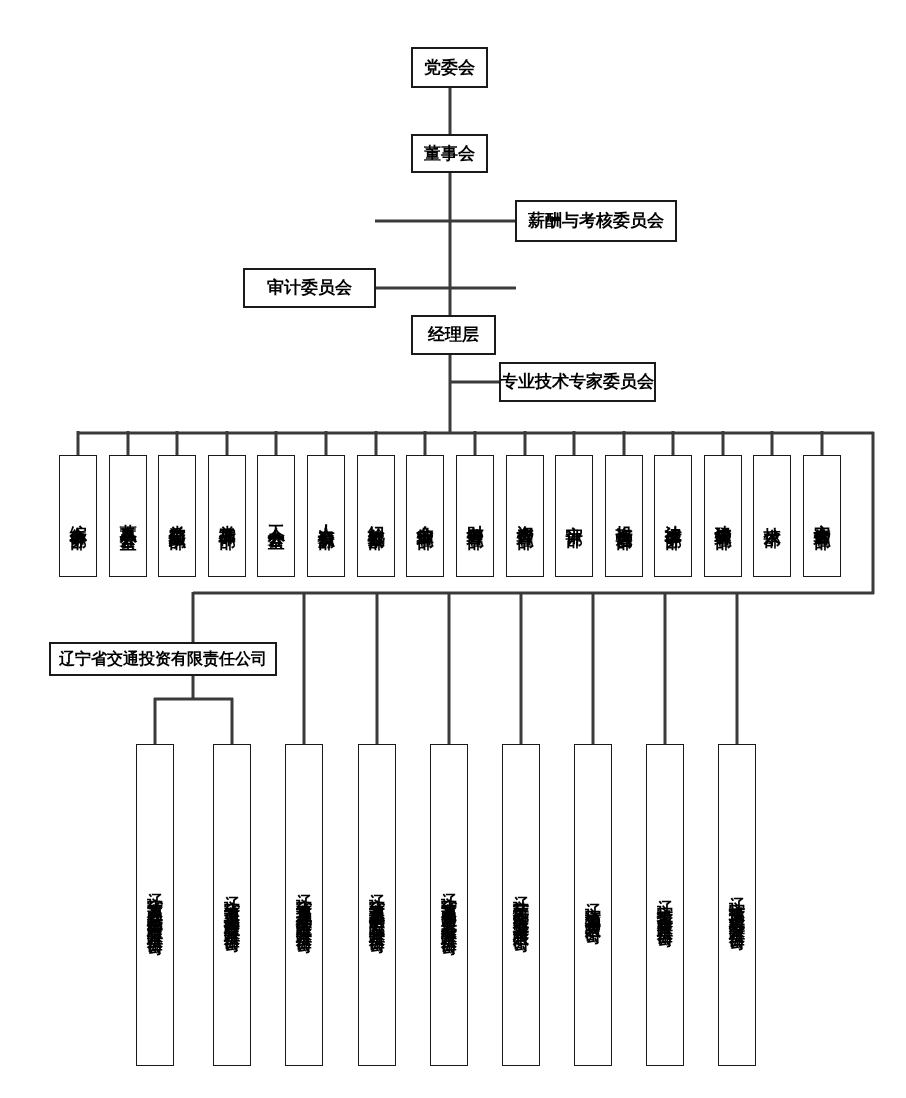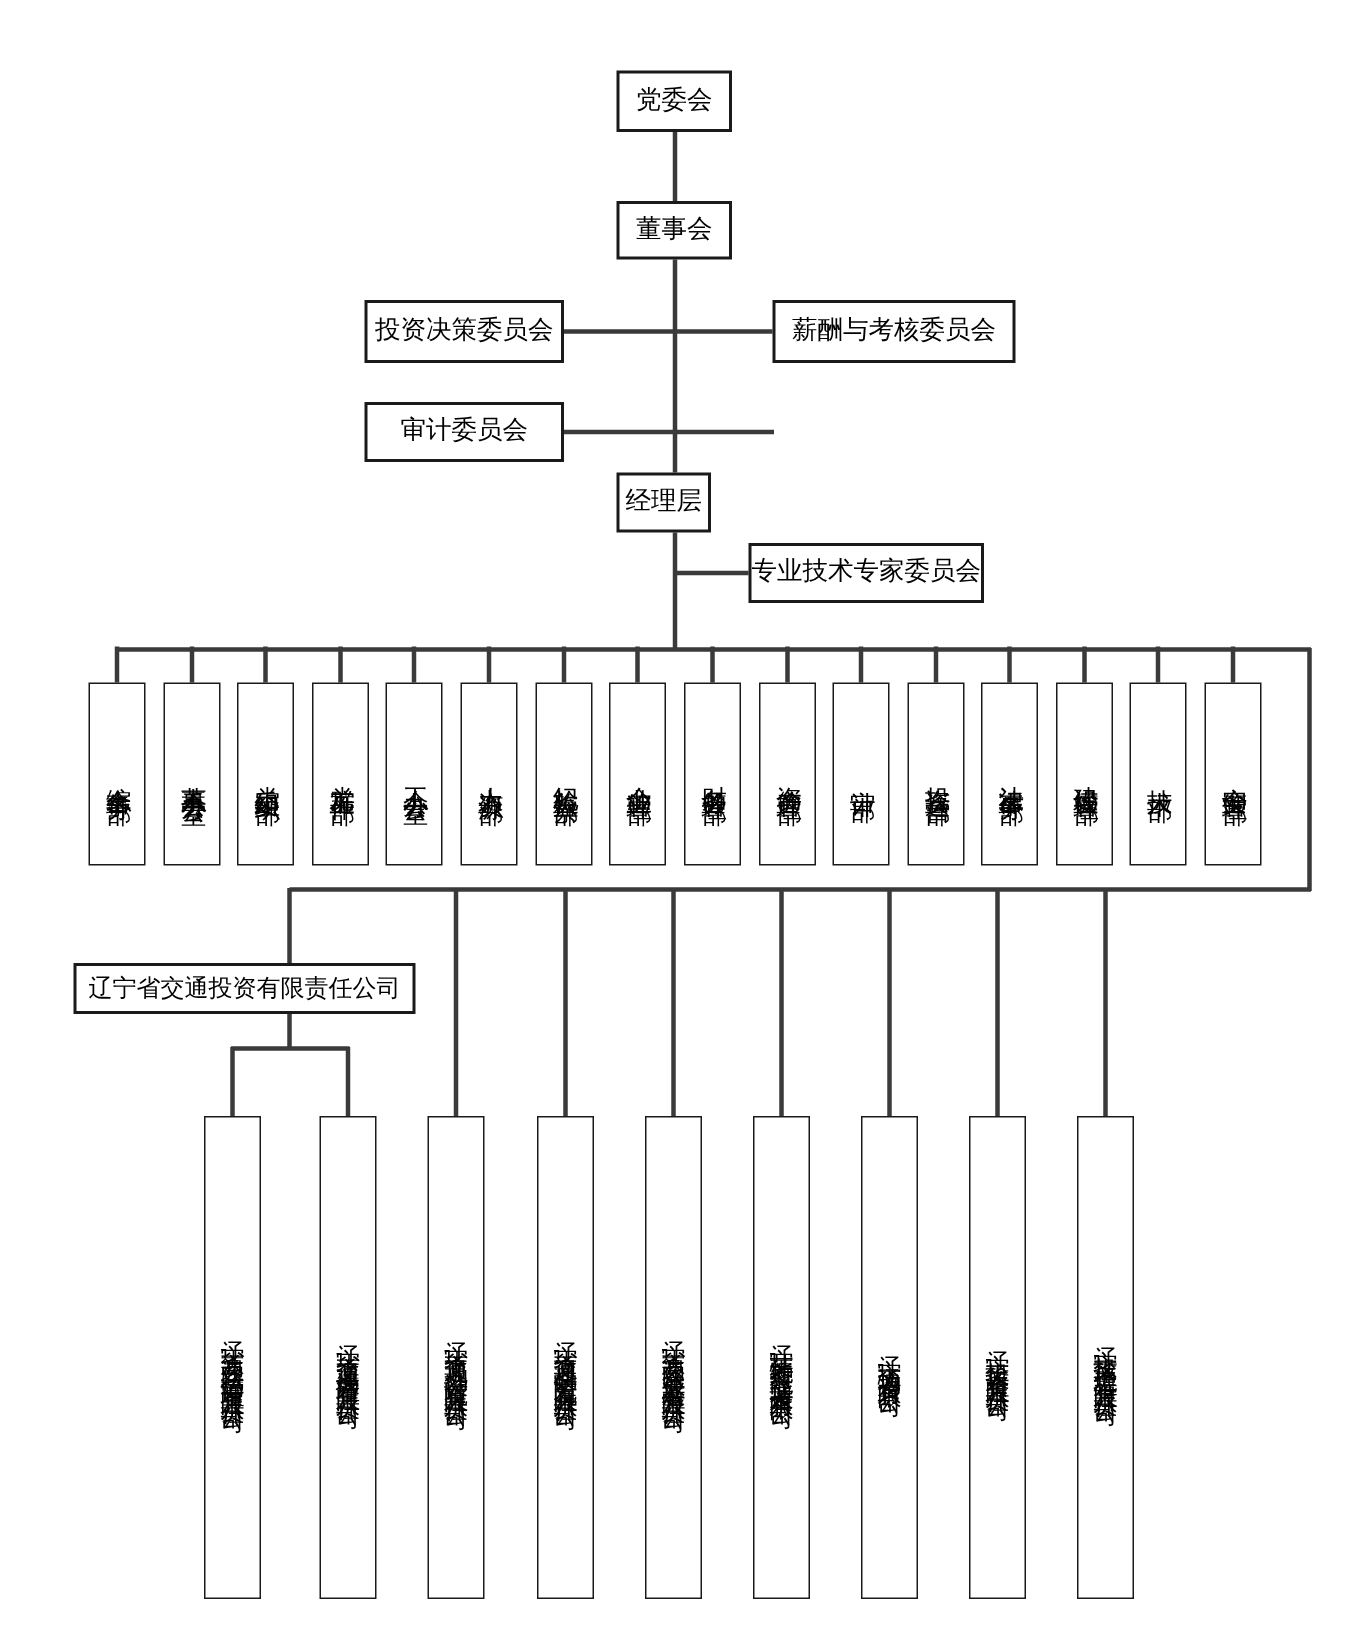--- a/index.html
+++ b/index.html
@@ -5,21 +5,21 @@
   html,body{margin:0;padding:0;background:#ffffff;}
   .canvas{
     position:relative;width:906px;height:1098px;background:#fff;
     font-family:"DejaVu Sans","Liberation Sans",sans-serif;color:#000;
   }
   .connectors{position:absolute;left:0;top:0;width:906px;height:1098px;}
   .connectors line{stroke:#3a3a3a;stroke-width:3;}
   .box{
     position:absolute;box-sizing:border-box;background:#fff;
     border:2px solid #1a1a1a;display:flex;align-items:center;justify-content:center;
-    text-align:center;font-size:17px;line-height:1.25;white-space:nowrap;
+    text-align:center;font-size:17px;line-height:1.25;white-space:nowrap;font-weight:bold;
   }
   .box.thin{border-width:1px;}
   .box.v span{
     writing-mode:vertical-rl;text-orientation:upright;
     letter-spacing:2px;white-space:nowrap;
   }
   .box.sub span{font-size:16px;letter-spacing:3px;}
   .box.wide{font-size:16px;justify-content:center;}
 </style>
 </head>
@@ -72,31 +72,28 @@
     <line x1="737" y1="592" x2="737" y2="745"></line>
   </svg>
 
   <div class="box" style="left:411px;top:47px;width:77px;height:41px">
     <span>党委会</span>
   </div>
   <div class="box" style="left:411px;top:134px;width:77px;height:39px">
     <span>董事会</span>
   </div>
 
-  <div class="box" style="left:243px;top:200px;width:133px;height:42px">
-    <span>投资决策委员会</span>
-  </div>
   <div class="box" style="left:515px;top:200px;width:162px;height:42px">
     <span>薪酬与考核委员会</span>
   </div>
   <div class="box" style="left:243px;top:268px;width:133px;height:40px">
     <span>审计委员会</span>
   </div>
 
-  <div class="box" style="left:411px;top:315px;width:63px;height:40px">
+  <div class="box" style="left:411px;top:315px;width:85px;height:40px">
     <span>经理层</span>
   </div>
   <div class="box" style="left:499px;top:362px;width:157px;height:40px">
     <span>专业技术专家委员会</span>
   </div>
 
   <div class="box thin v" style="left:59px;top:455px;width:38px;height:122px">
       <span>综合事务部</span>
     </div>
   <div class="box thin v" style="left:109px;top:455px;width:38px;height:122px">

